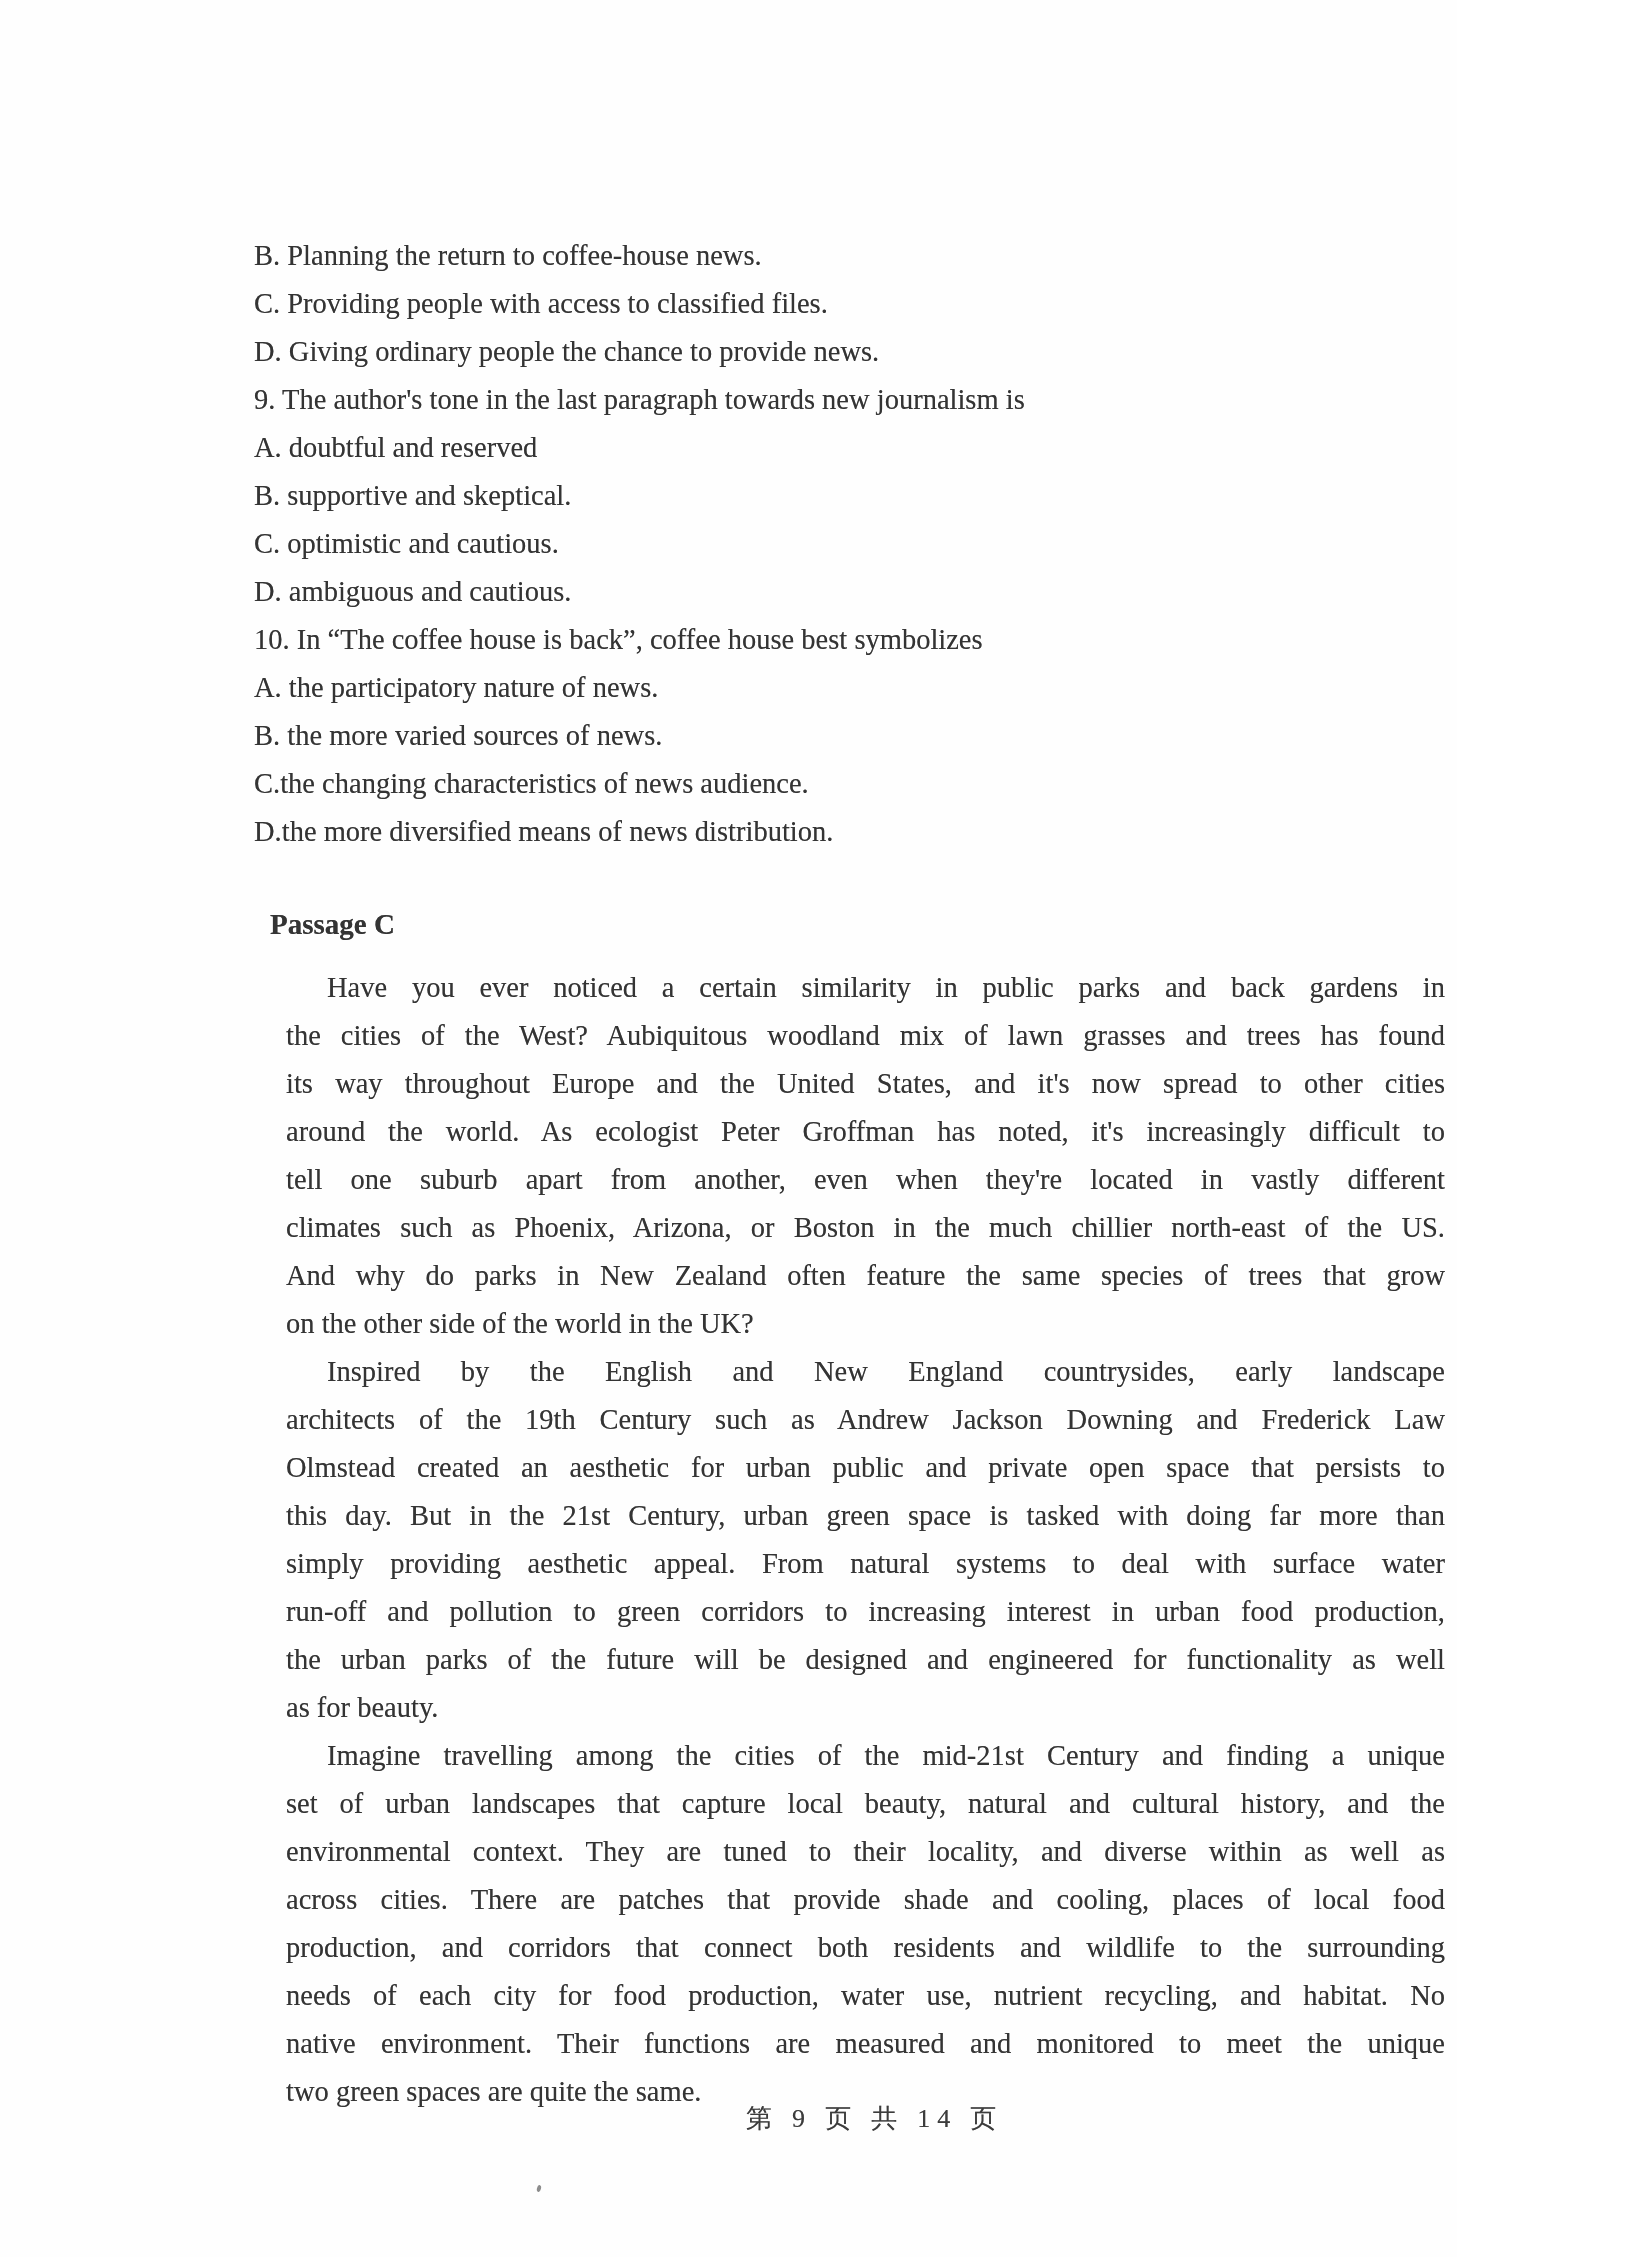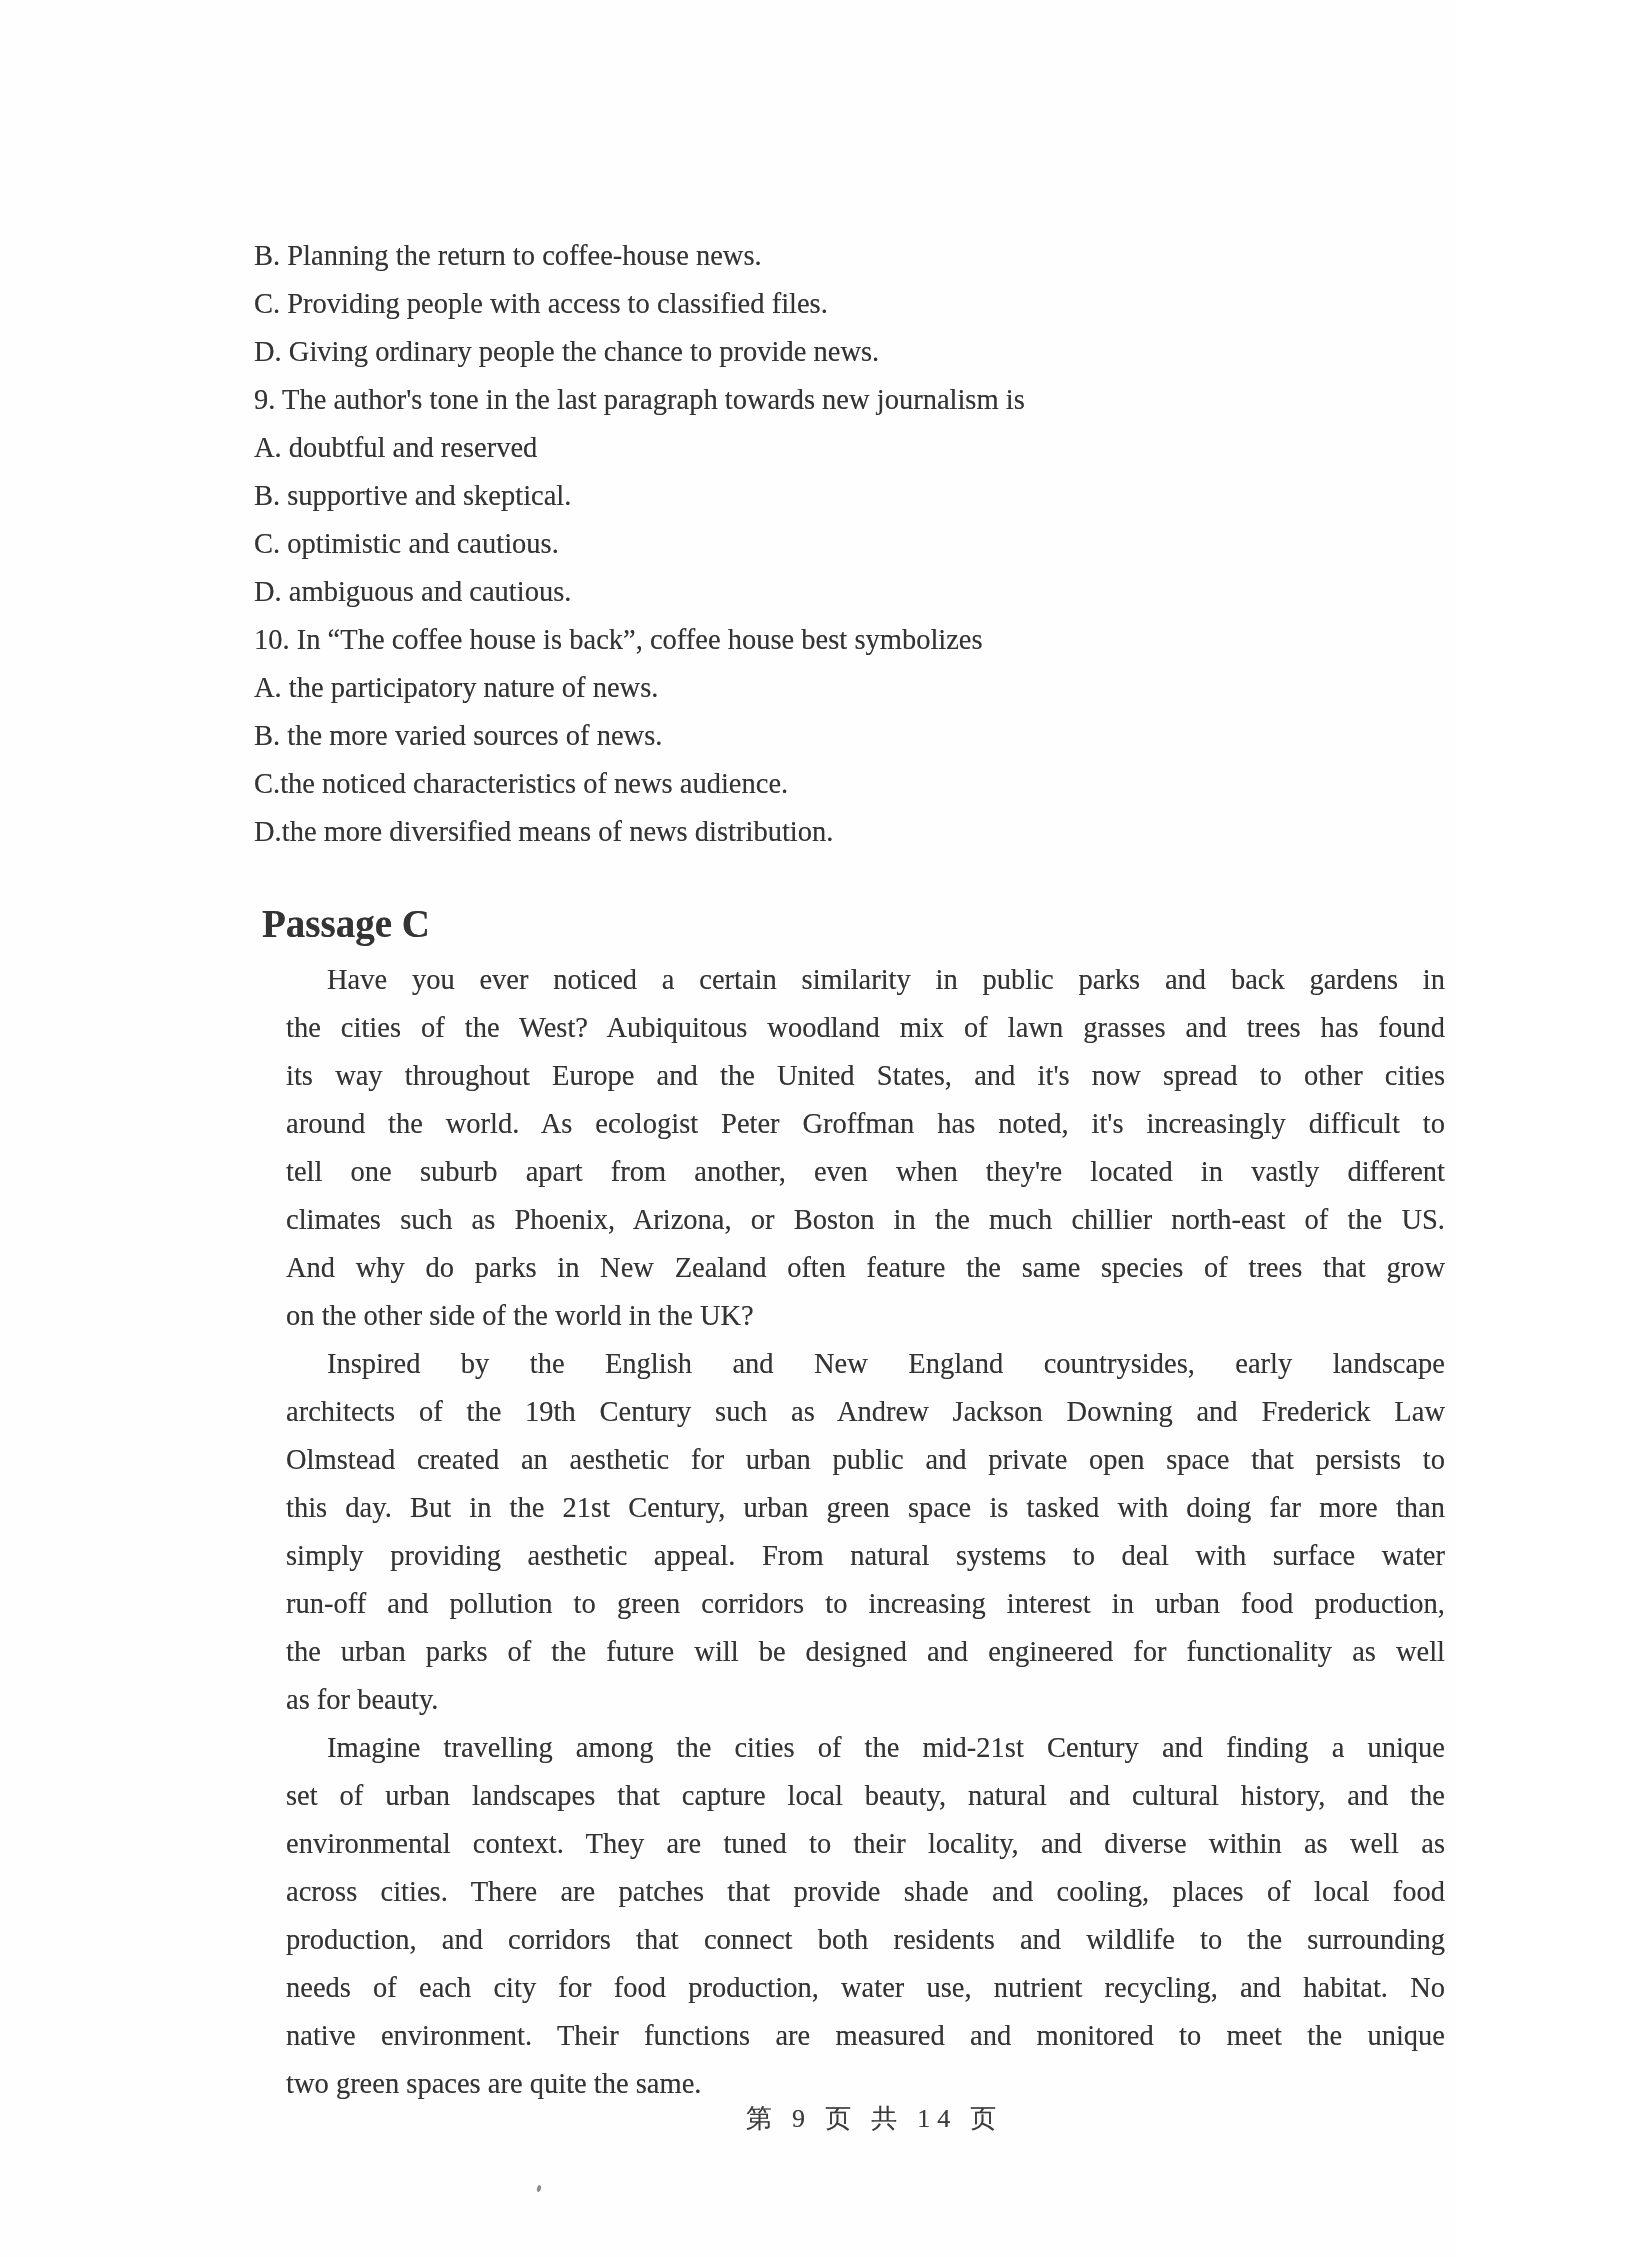--- a/index.html
+++ b/index.html
@@ -22,23 +22,23 @@
     top: 232px;
     width: 1159px;
   }
   .qline {
     font-size: 28.5px;
     line-height: 48px;
     white-space: nowrap;
     text-shadow: 0 0 0.6px rgba(60,60,60,0.55);
   }
   .passage-heading {
-    margin: 8px;
+    margin: 16px;
     margin-top: 44px;
-    font-size: 39px;
+    font-size: 29px;
     line-height: 48px;
     font-weight: bold;
     text-shadow: 0 0 0.6px rgba(40,40,40,0.6);
   }
   .para {
     width: 1159px;
     margin-left: 32px;
   }
   .pline {
     font-size: 28.5px;
@@ -88,21 +88,21 @@
         <div class="qline">C. Providing people with access to classified files.</div>
         <div class="qline">D. Giving ordinary people the chance to provide news.</div>
         <div class="qline">9. The author's tone in the last paragraph towards new journalism is</div>
         <div class="qline">A. doubtful and reserved</div>
         <div class="qline">B. supportive and skeptical.</div>
         <div class="qline">C. optimistic and cautious.</div>
         <div class="qline">D. ambiguous and cautious.</div>
         <div class="qline">10. In “The coffee house is back”, coffee house best symbolizes</div>
         <div class="qline">A. the participatory nature of news.</div>
         <div class="qline">B. the more varied sources of news.</div>
-        <div class="qline">C.the noticed characteristics of news audience.</div>
+        <div class="qline">C.the changing characteristics of news audience.</div>
         <div class="qline last">D.the more diversified means of news distribution.</div>
       </div>
 
     <h3 class="passage-heading">Passage C</h3>
 
     <div class="para">
         <div class="pline first">Have you ever noticed a certain similarity in public parks and back gardens in</div>
         <div class="pline">the cities of the West? Aubiquitous woodland mix of lawn grasses and trees has found</div>
         <div class="pline">its way throughout Europe and the United States, and it's now spread to other cities</div>
         <div class="pline">around the world. As ecologist Peter Groffman has noted, it's increasingly difficult to</div>

